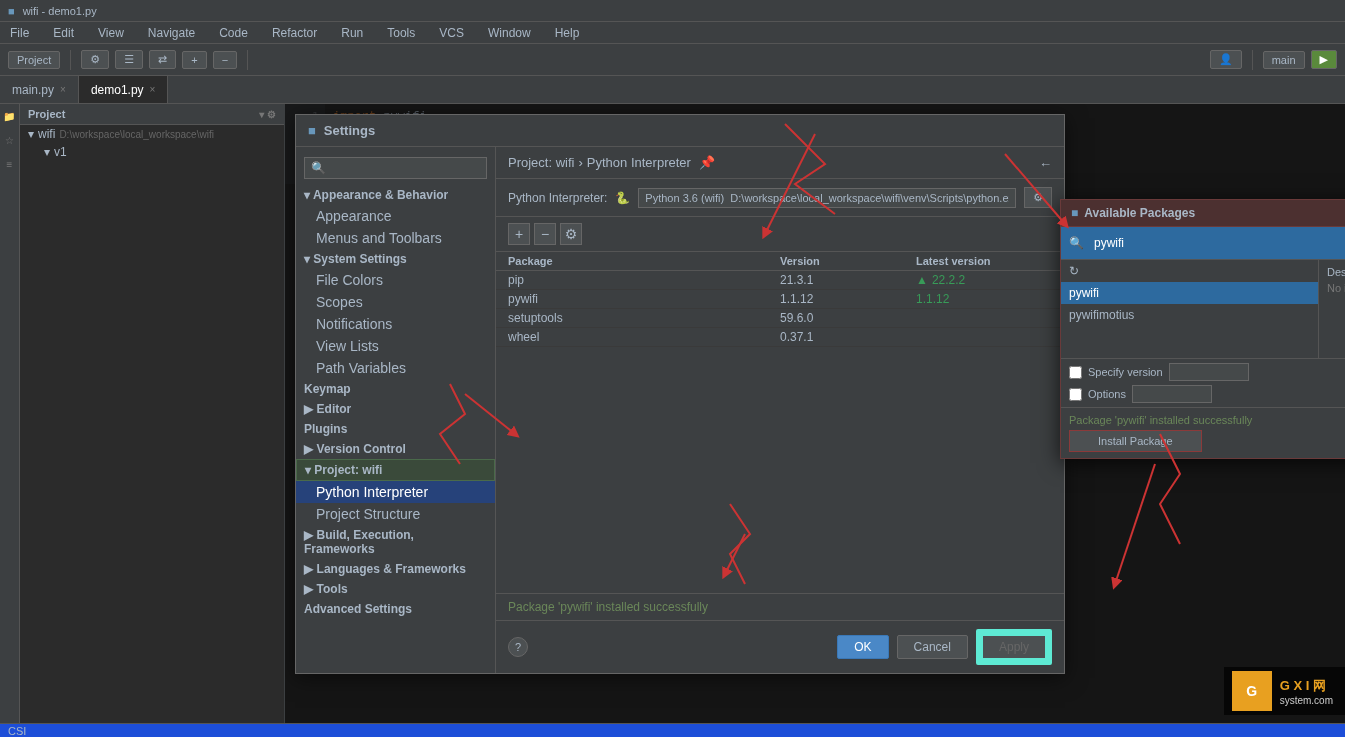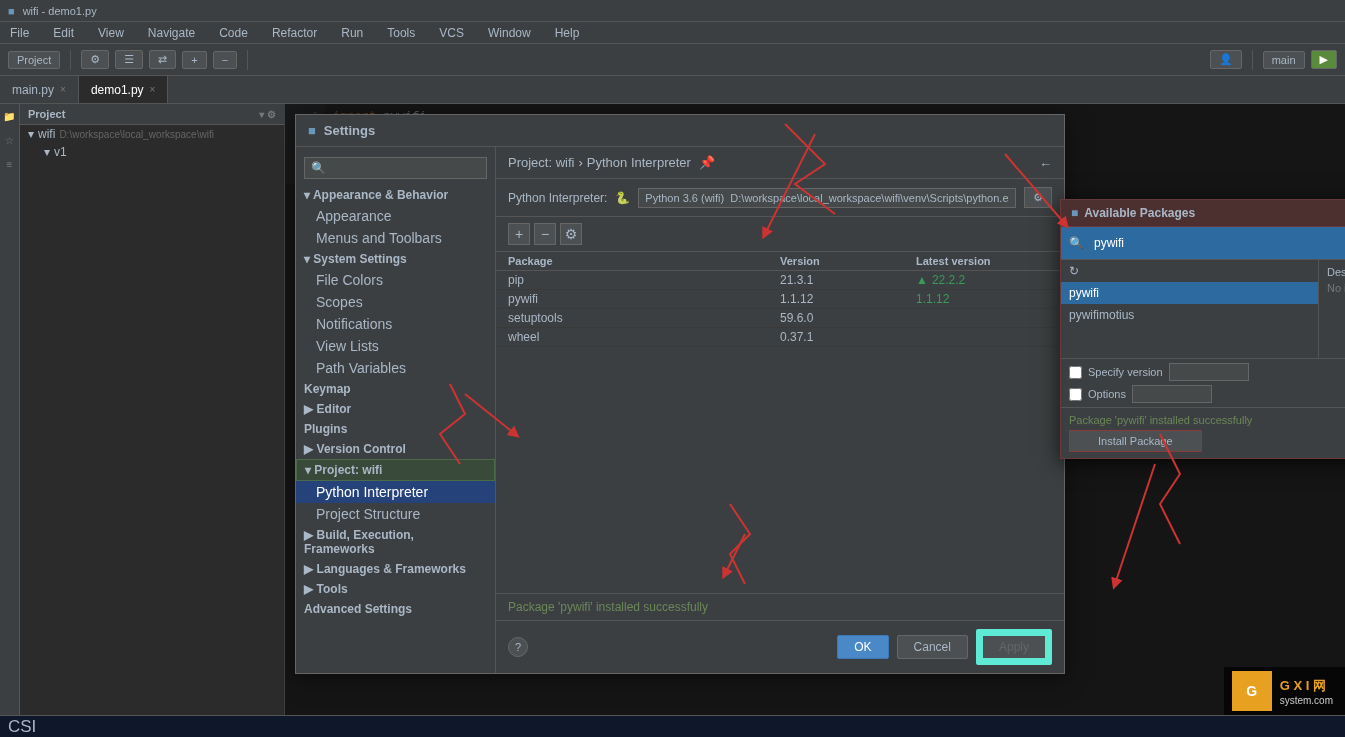--- a/index.html
+++ b/index.html
@@ -101,21 +101,21 @@
     .avail-pkg-footer { padding: 6px 8px; border-top: 1px solid #555; }
     .avail-pkg-success { color: #6a8759; font-size: 11px; margin-bottom: 4px; }
     .install-btn { background: #4c5052; border: 1px solid #666; color: #a9b7c6; padding: 4px 28px; font-size: 11px; cursor: pointer; border: 1px solid #8b3a3a; }
 
     
     .avail-pkg-options { padding: 4px 8px; border-top: 1px solid #555; display: flex; flex-direction: column; gap: 4px; }
     .option-row { display: flex; align-items: center; gap: 6px; font-size: 11px; color: #a9b7c6; }
     .option-row input[type=text] { background: #45494a; border: 1px solid #666; color: #a9b7c6; padding: 2px 4px; font-size: 11px; width: 80px; }
 
     
-    .status-bar { position: fixed; bottom: 0; left: 0; right: 0; height: 22px; background: #0f172a; border-top: 1px solid #555; display: flex; align-items: center; padding: 0 8px; font-size: 17px; color: #a9b7c6; justify-content: space-between; }
+    .status-bar { position: fixed; bottom: 0; left: 0; right: 0; height: 14px; background: #1d4ed8; border-top: 1px solid #555; display: flex; align-items: center; padding: 0 8px; font-size: 11px; color: #a9b7c6; justify-content: space-between; }
 
     
     .watermark { position: fixed; bottom: 22px; right: 0; background: rgba(0,0,0,0.7); padding: 4px 8px; display: flex; align-items: center; gap: 4px; }
 
     
     .left-sidebar { width: 20px; background: #3c3f41; border-right: 1px solid #555; display: flex; flex-direction: column; align-items: center; padding: 4px 0; gap: 8px; }
     .sidebar-icon { width: 16px; height: 16px; display: flex; align-items: center; justify-content: center; color: #777; font-size: 10px; cursor: pointer; }
   </style>
 </head>
 <body>

